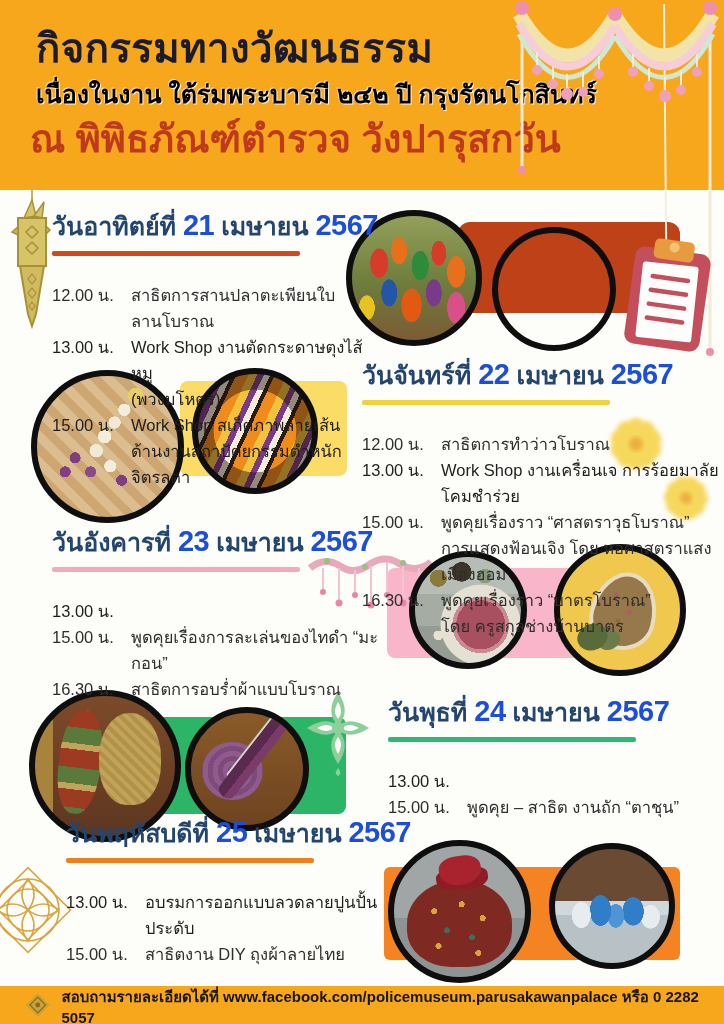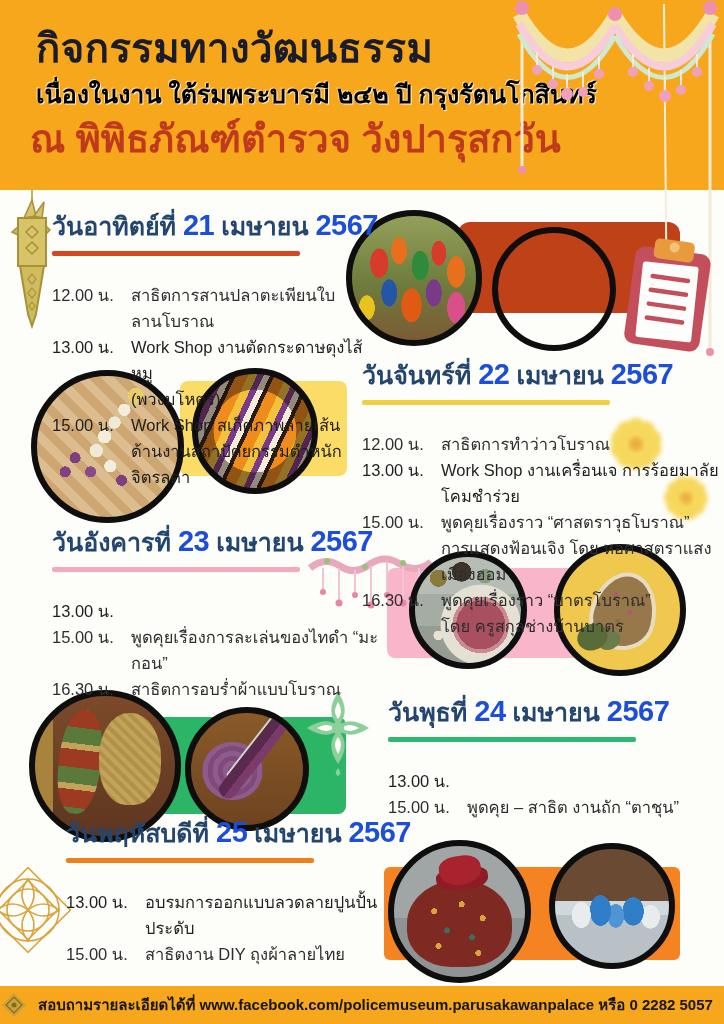--- a/index.html
+++ b/index.html
@@ -10,21 +10,21 @@
     font-family:"Liberation Sans","DejaVu Sans",sans-serif;
   }
   
   .header{position:absolute;left:0;top:0;width:724px;height:190px;background:#f7a71b;z-index:0;}
   .header-title{position:absolute;left:36px;top:16px;font-size:40px;font-weight:800;color:#1b1b2e;letter-spacing:.5px;}
   .header-subtitle{position:absolute;left:36px;top:74px;font-size:25px;font-weight:700;color:#000000;
     text-shadow:1px 1px 0 rgba(255,255,255,.85),-1px -1px 0 rgba(255,255,255,.6);}
   .header-location{position:absolute;left:30px;top:108px;font-size:38px;font-weight:800;color:#bf3a1c;}
   
   .footer{position:absolute;left:0;top:986px;width:724px;height:38px;background:#f7a71b;z-index:2;
-    display:flex;align-items:center;gap:10px;}
+    display:flex;align-items:center;gap:10px;padding-left:24px;}
   .footer-text{font-size:15px;font-weight:700;color:#161616;}
   
   .day{position:absolute;z-index:4;}
   .day-title{margin:0;font-size:25px;font-weight:600;color:#24466e;white-space:nowrap;}
   .day-title .num{font-size:29px;font-weight:800;letter-spacing:-.5px;color:#1d4ed8;}
   .day-underline{height:5px;width:248px;margin-top:5px;border-radius:2px;}
   .schedule{margin-top:26px;font-size:16.5px;color:#2e2e2e;line-height:1.58;}
   .row{display:flex;gap:13px;}
   .row .time{flex:0 0 66px;}
   .row.bold{font-weight:400;color:#1f1f1f;}

